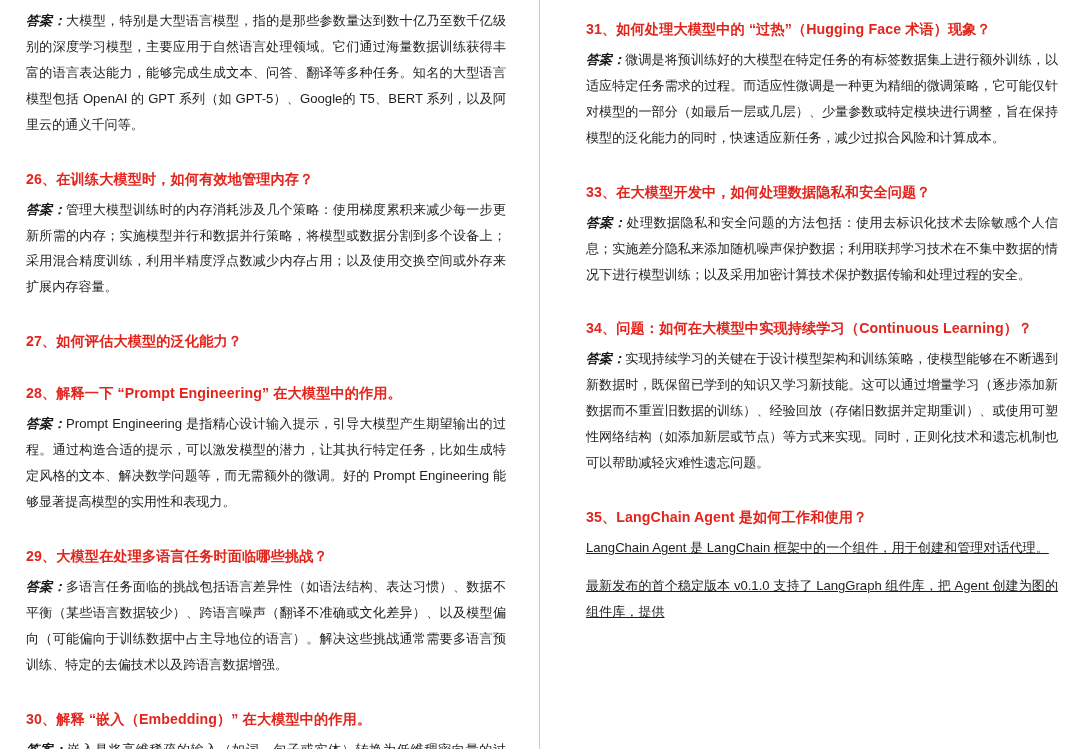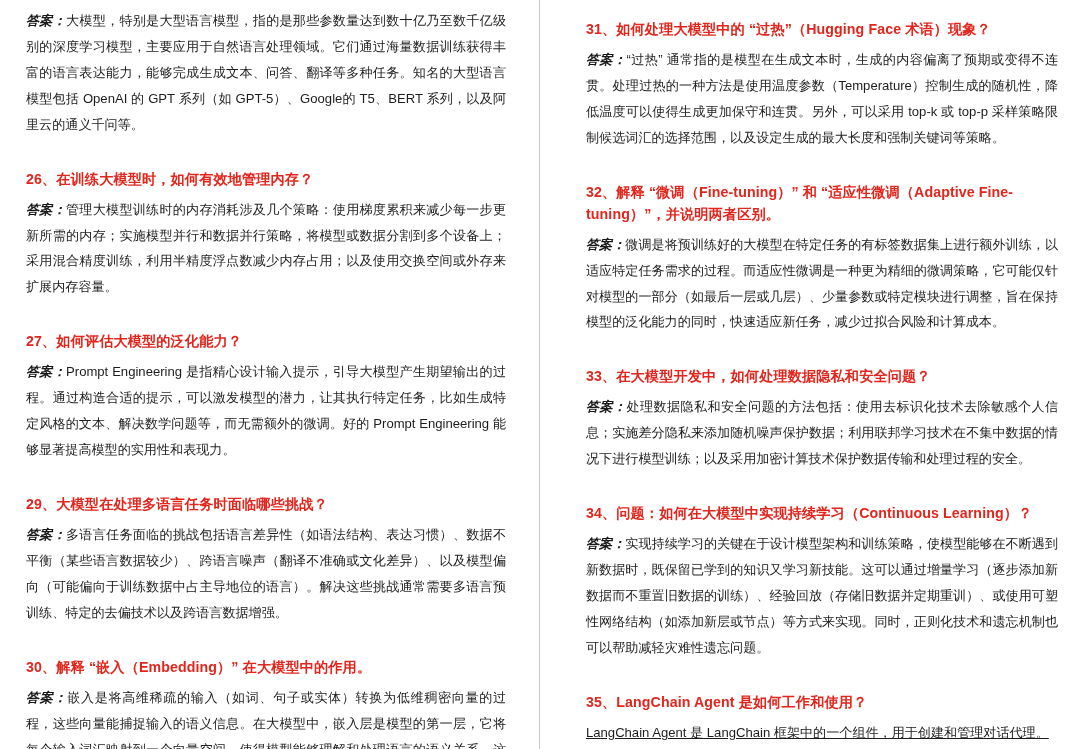--- a/index.html
+++ b/index.html
@@ -94,20 +94,21 @@
     <div class="q-block">
       <div class="q-title">26、在训练大模型时，如何有效地管理内存？</div>
       <p class="a-para"><span class="a-label">答案：</span><span>管理大模型训练时的内存消耗涉及几个策略：使用梯度累积来减少每一步更新所需的内存；实施模型并行和数据并行策略，将模型或数据分割到多个设备上；采用混合精度训练，利用半精度浮点数减少内存占用；以及使用交换空间或外存来扩展内存容量。</span></p>
     </div>
 
     <div class="q-block">
       <div class="q-title">27、如何评估大模型的泛化能力？</div>
     </div>
 
     <div class="q-block">
+      <div class="q-title">28、解释一下 “Prompt Engineering” 在大模型中的作用。</div>
       <p class="a-para"><span class="a-label">答案：</span><span>Prompt Engineering 是指精心设计输入提示，引导大模型产生期望输出的过程。通过构造合适的提示，可以激发模型的潜力，让其执行特定任务，比如生成特定风格的文本、解决数学问题等，而无需额外的微调。好的 Prompt Engineering 能够显著提高模型的实用性和表现力。</span></p>
     </div>
 
     <div class="q-block">
       <div class="q-title">29、大模型在处理多语言任务时面临哪些挑战？</div>
       <p class="a-para"><span class="a-label">答案：</span><span>多语言任务面临的挑战包括语言差异性（如语法结构、表达习惯）、数据不平衡（某些语言数据较少）、跨语言噪声（翻译不准确或文化差异）、以及模型偏向（可能偏向于训练数据中占主导地位的语言）。解决这些挑战通常需要多语言预训练、特定的去偏技术以及跨语言数据增强。</span></p>
     </div>
 
     <div class="q-block">
       <div class="q-title">30、解释 “嵌入（Embedding）” 在大模型中的作用。</div>
@@ -117,25 +118,23 @@
   </div>
 
   <div class="divider"></div>
 
   <div class="column right">
 
     <div class="top-pad"></div>
 
     <div class="q-block">
       <div class="q-title first">31、如何处理大模型中的 “过热”（Hugging Face 术语）现象？</div>
-      <p class="a-para"><span class="a-label">答案：</span><span>“过热” 通常指的是模型在生成文本时，生成的内容偏离了预期或变得不连贯。处理过热的一种方法是使用温度参数（Temperature）控制生成的随机性，降低温度可以使得生成更加保守和连贯。另外，可以采用 top-k 或 top-p 采样策略限制候选词汇的选择范围，以及设定生成的最大长度和强制关键词等策略。</span></p>
     </div>
 
     <div class="q-block">
-      <div class="q-title">32、解释 “微调（Fine-tuning）” 和 “适应性微调（Adaptive Fine-tuning）”，并说明两者区别。</div>
       <p class="a-para"><span class="a-label">答案：</span><span>微调是将预训练好的大模型在特定任务的有标签数据集上进行额外训练，以适应特定任务需求的过程。而适应性微调是一种更为精细的微调策略，它可能仅针对模型的一部分（如最后一层或几层）、少量参数或特定模块进行调整，旨在保持模型的泛化能力的同时，快速适应新任务，减少过拟合风险和计算成本。</span></p>
     </div>
 
     <div class="q-block">
       <div class="q-title">33、在大模型开发中，如何处理数据隐私和安全问题？</div>
       <p class="a-para"><span class="a-label">答案：</span><span>处理数据隐私和安全问题的方法包括：使用去标识化技术去除敏感个人信息；实施差分隐私来添加随机噪声保护数据；利用联邦学习技术在不集中数据的情况下进行模型训练；以及采用加密计算技术保护数据传输和处理过程的安全。</span></p>
     </div>
 
     <div class="q-block">
       <div class="q-title">34、问题：如何在大模型中实现持续学习（Continuous Learning）？</div>

